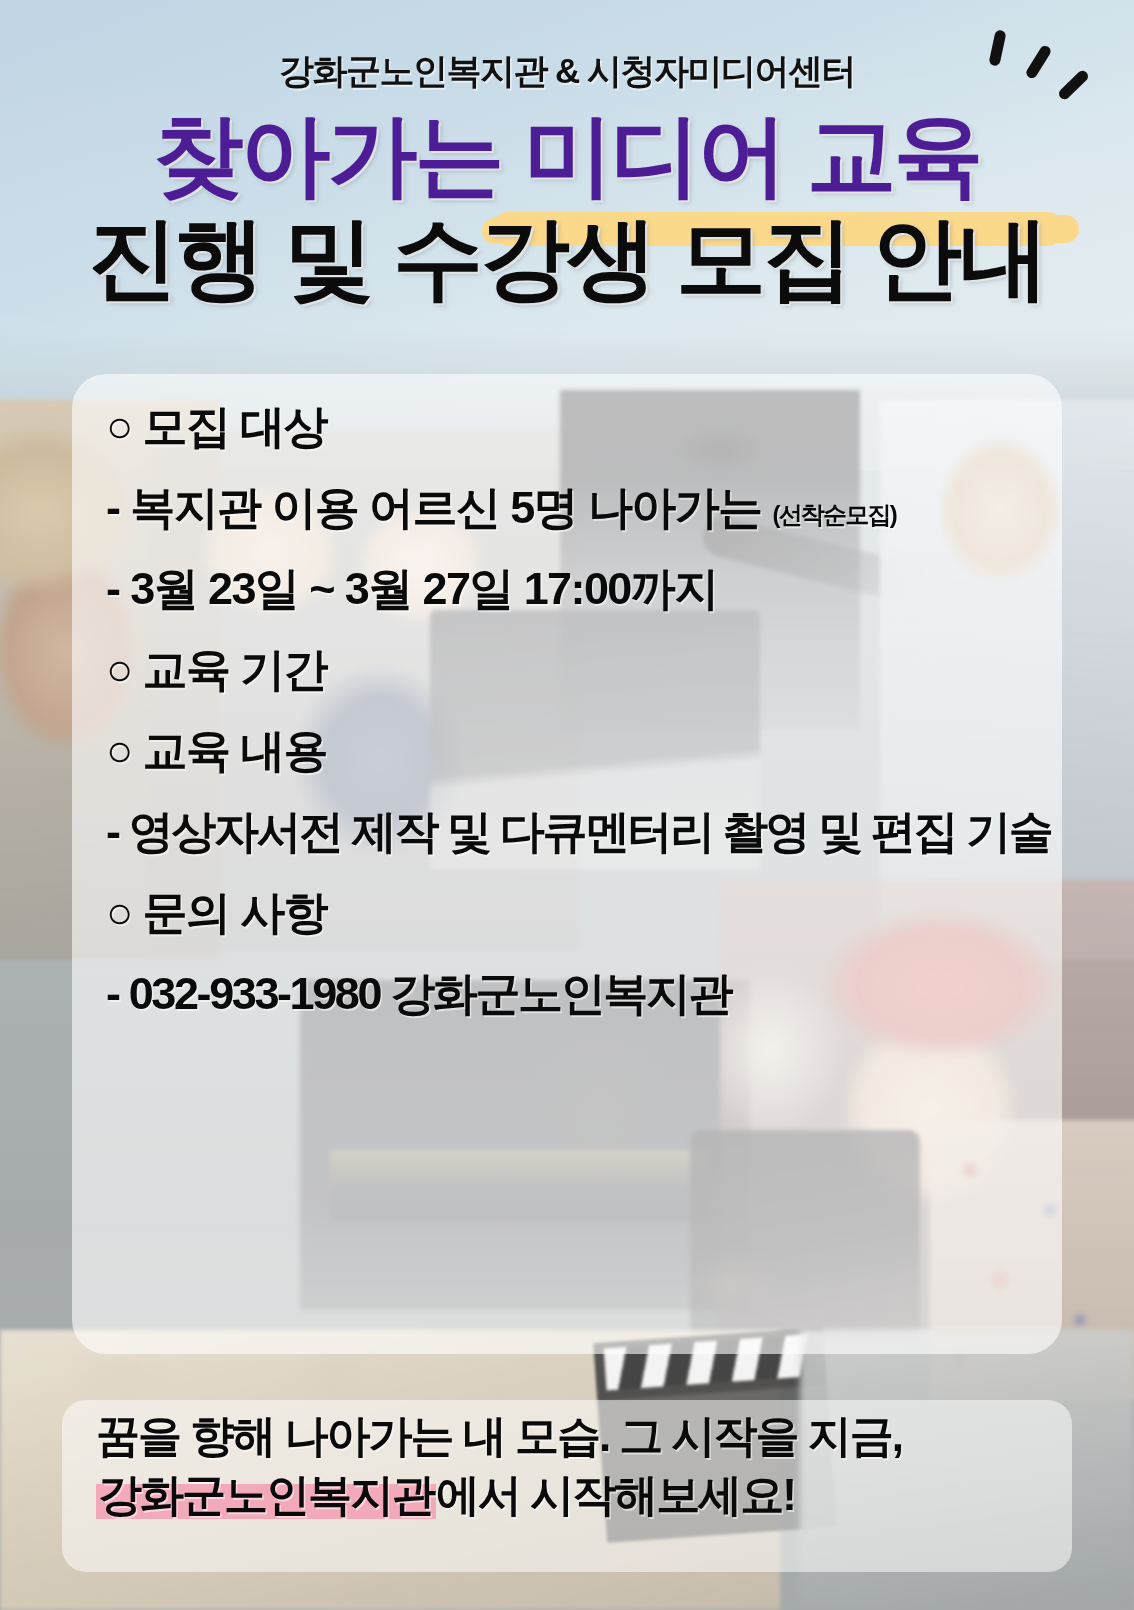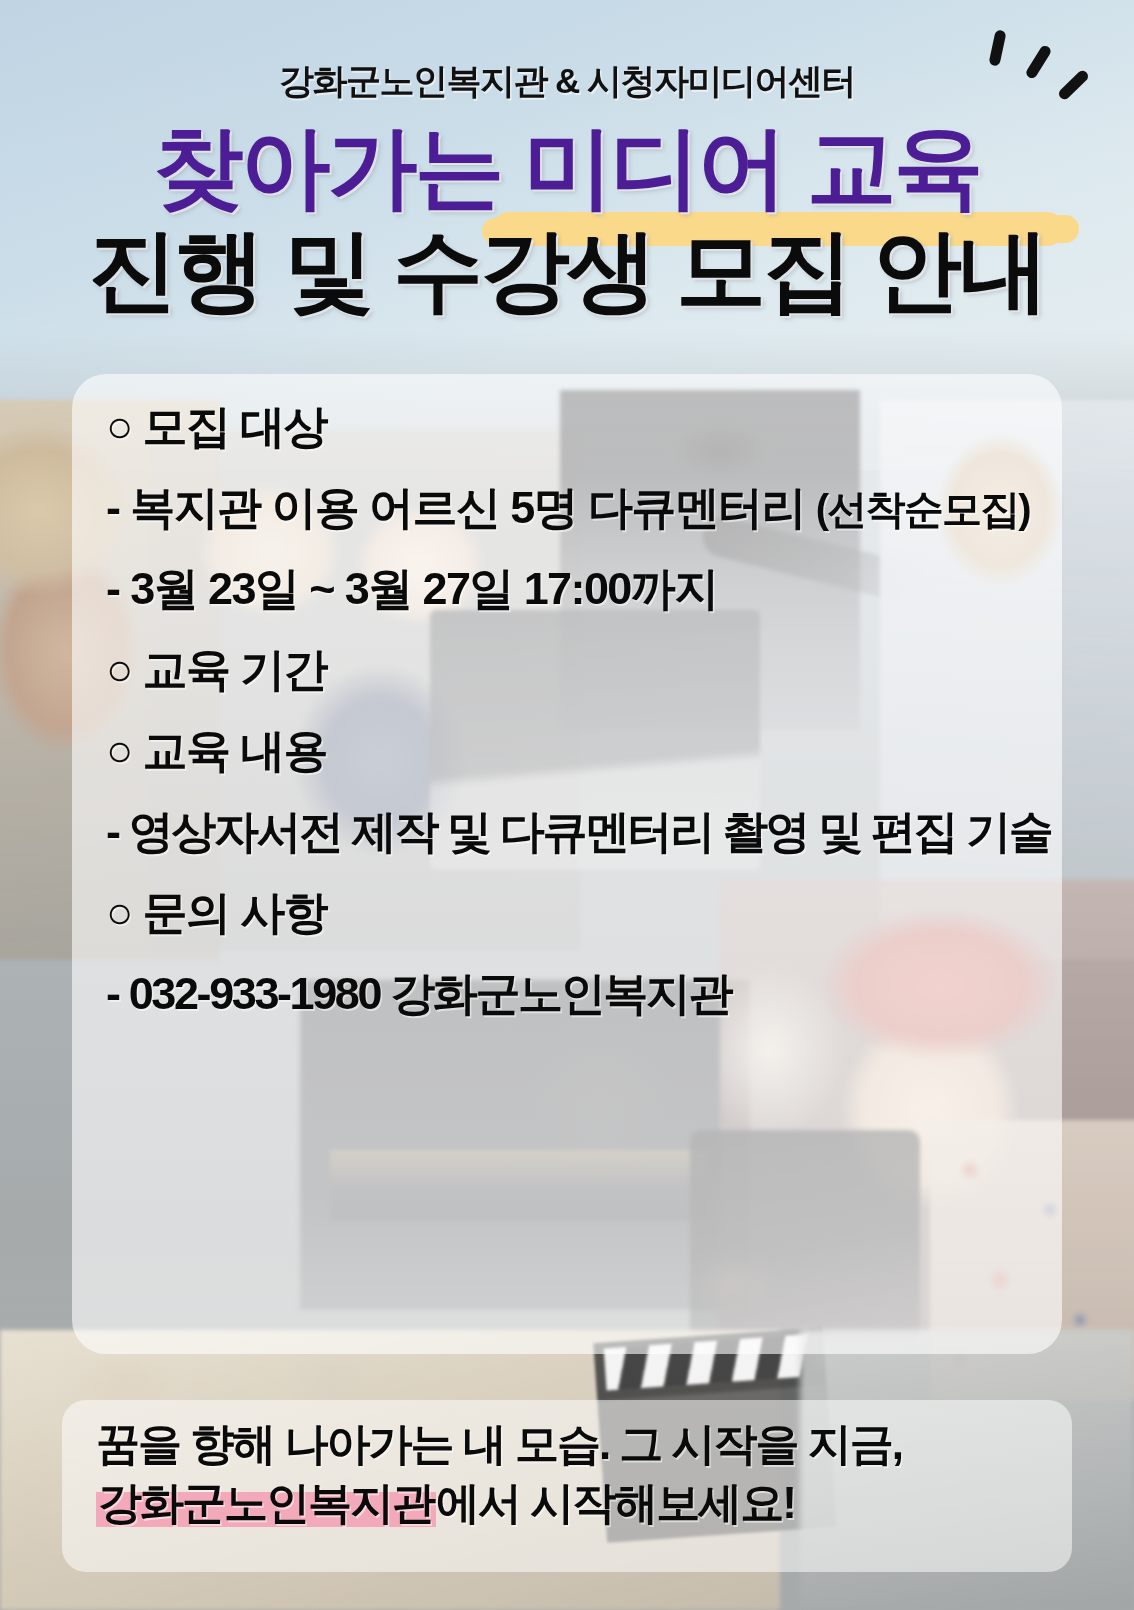--- a/index.html
+++ b/index.html
@@ -193,21 +193,21 @@
 
   
   .header {
     position: absolute;
     left: 0; top: 0; width: 100%;
     text-align: center;
     z-index: 5;
   }
 
   .org-line {
-    margin: 14px;
+    margin: 4px;
     padding-top: 44px;
     font-size: 35px;
     font-weight: 700;
     letter-spacing: -1.5px;
     color: #111111;
     text-shadow: 1.5px 1.5px 0 rgba(255,255,255,0.55);
   }
 
   .title-main {
     margin: 12px 0 0 0;
@@ -289,37 +289,37 @@
   }
   .lvl-item {
     font-size: 45px;
     line-height: 1.0;
     margin-bottom: 36px;
   }
   .lvl-item.tight {
     letter-spacing: -2.4px;
   }
   .note-small {
-    font-size: 40px;
+    font-size: 24px;
     letter-spacing: -1.8px;
     margin-top: 12px;
   }
 
   
   .footer-panel {
     position: absolute;
     left: 62px;
     top: 1400px;
     width: 1010px;
     height: 172px;
     background: rgba(255,255,255,0.52);
     border-radius: 24px;
     z-index: 4;
     box-sizing: border-box;
-    padding: 14px 34px;
+    padding: 6px 34px;
   }
 
   .footer-line {
     color: #0a0a0a;
     font-weight: 800;
     font-size: 44px;
     letter-spacing: -2px;
     line-height: 1.35;
     white-space: nowrap;
     text-shadow: 1.5px 1.5px 0 rgba(255,255,255,0.5);
@@ -364,21 +364,21 @@
     <p class="title-main">찾아가는 미디어 교육</p>
     <p class="title-row2">진행 및 수강생 모집 안내</p>
   </div>
   <div class="marker-yellow"></div>
 
   <div class="info-panel">
 
     <div class="info-line lvl-head">○ 모집 대상</div>
 
     <div class="info-line lvl-item">
-      <span>- 복지관 이용 어르신 5명 다큐멘터리</span>
+      <span>- 복지관 이용 어르신 5명 나아가는</span>
       <span class="note-small">(선착순모집)</span>
     </div>
 
 
     <div class="info-line lvl-item">- 3월 23일 ~ 3월 27일  17:00까지</div>
 
     <div class="info-line lvl-head">○ 교육 기간</div>
 
 
 

